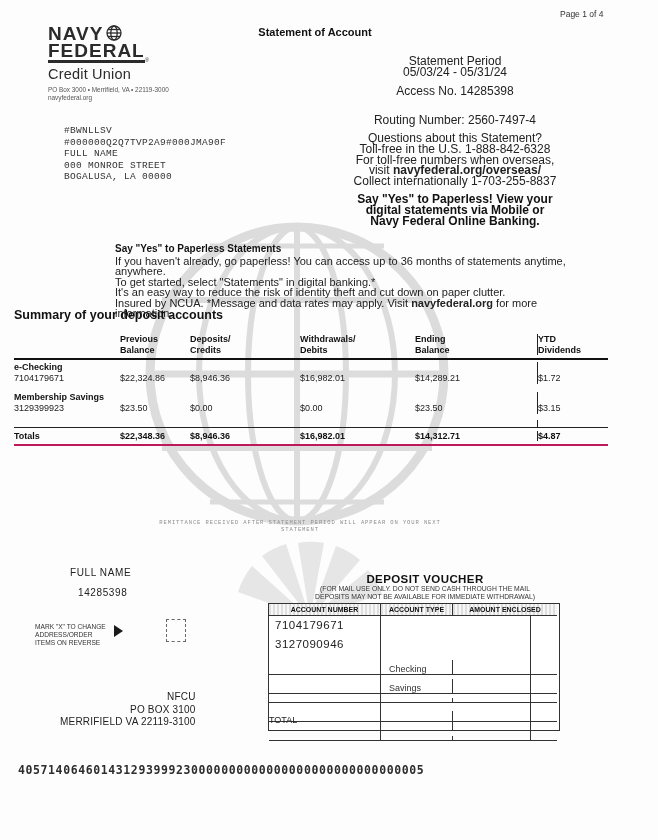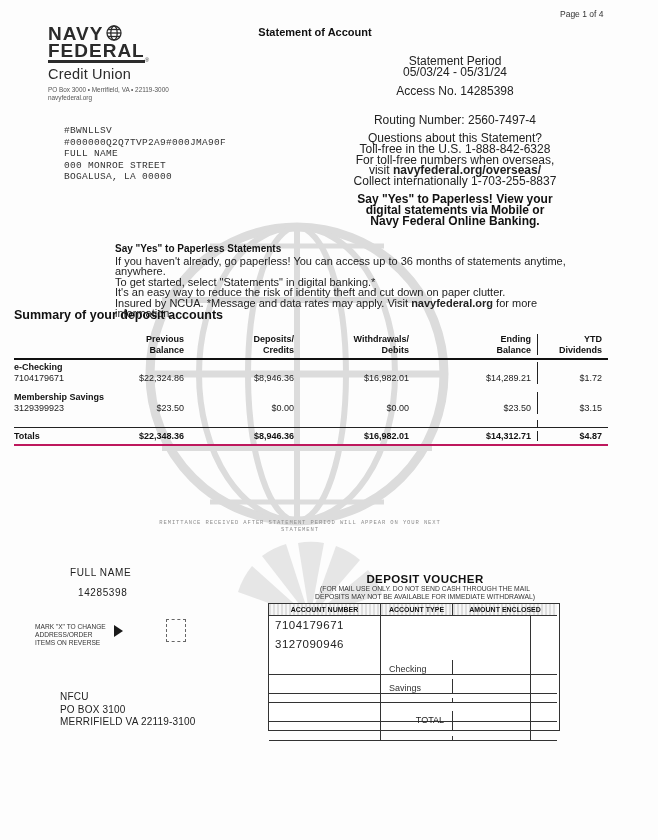--- a/index.html
+++ b/index.html
@@ -40,21 +40,21 @@
 
   #paperless { left:115px; top:243px; width:460px; }
   #paperless .head { font-size:10px; font-weight:700; color:#111; margin-bottom:2px; }
   #paperless .ln { font-size:11px; color:#222; line-height:10.4px; }
 
   
   #summary-title { left:14px; top:308px; font-size:12.5px; font-weight:700; color:#111; }
   #summary-table { left:14px; top:334px; width:594px; }
   .srow { display:grid; grid-template-columns: 106px 70px 110px 115px 122px 71px; }
   .srow .c { font-size:9px; }
-  .srow .num { text-align:right; padding-right:6px; }
+  .srow .num { padding-right:6px; }
   .srow .vline { border-left:1.5px solid #222; }
   .shead { font-weight:700; line-height:10.5px; padding-bottom:3px; border-bottom:2px solid #111; color:#111; }
   .sname { font-weight:700; padding-top:2px; color:#111; }
   .sname .c, .svals .c { line-height:11px; }
   .svals { padding-bottom:6px; }
   .sspacer { height:8px; border-bottom:1.2px solid #222; }
   .stotals { font-weight:700; padding-top:3px; padding-bottom:3px; border-bottom:2px solid #be185d; color:#111; }
 
   #remit-note { left:140px; top:519px; width:320px; text-align:center; font-family:"Liberation Mono", monospace; font-size:5.5px; letter-spacing:0.9px; color:#8f8f8f; }
 
@@ -72,27 +72,27 @@
   .vrow:last-child > div { border-bottom:none; }
   .vhead { height:12px; }
   .vhead > div {
     background: repeating-linear-gradient(90deg, #dedede 0 2px, #f7f7f7 2px 4px);
     font-size:7px; font-weight:700; text-align:center; line-height:11px; color:#111;
   }
   .vhead .amt-head { grid-column: span 2; }
   .vdata { height:19px; }
   .vdata .acct { font-size:11.5px; letter-spacing:0.5px; padding:3px 0 0 6px; color:#222; }
   .vdata .atype { font-size:9px; padding:4px 0 0 8px; color:#333;margin-top:44px; }
-  .vtotal .total-cell { grid-column: span 2; font-size:9px; text-align:right; padding:4px 8px 0 0; color:#222; }
+  .vtotal .total-cell { grid-column: span 2; font-size:9px; padding:4px 8px 0 0; color:#222; }
 
   #markx { left:35px; top:623px; width:80px; font-size:6.6px; line-height:7.8px; color:#333; }
   #markx-arrow { left:114px; top:625px; width:0; height:0; border-left:9px solid #1a1a1a; border-top:6.5px solid transparent; border-bottom:6.5px solid transparent; }
   #markx-box { left:166px; top:619px; width:20px; height:23px; border:1px dashed #666; }
 
-  #nfcu-address { left:60px; top:691px; font-size:10px; line-height:12.6px; color:#222; letter-spacing:0.2px; }
+  #nfcu-address { left:60px; top:691px; font-size:10px; line-height:12.6px; color:#222; letter-spacing:0.2px;text-align:right; }
 
   #micr { left:18px; top:763px; font-family:"DejaVu Sans Mono", monospace; font-size:11.5px; font-weight:700; letter-spacing:0.6px; color:#2d2d2d; }
 </style>
 </head>
 <body>
 
 <div id="page">
 
   <div id="watermarks">
     <svg width="658" height="840" viewBox="0 0 658 840">
@@ -309,15 +309,16 @@
     </div>
     <div class="abs" id="markx-arrow"></div>
     <div class="abs" id="markx-box"></div>
 
     <div class="abs" id="nfcu-address">
       <div>NFCU</div>
       <div>PO BOX 3100</div>
       <div>MERRIFIELD VA 22119-3100</div>
     </div>
 
+    <div class="abs" id="micr">405714064601431293999230000000000000000000000000000005</div>
 
   </div>
 </div>
 
 </body></html>

